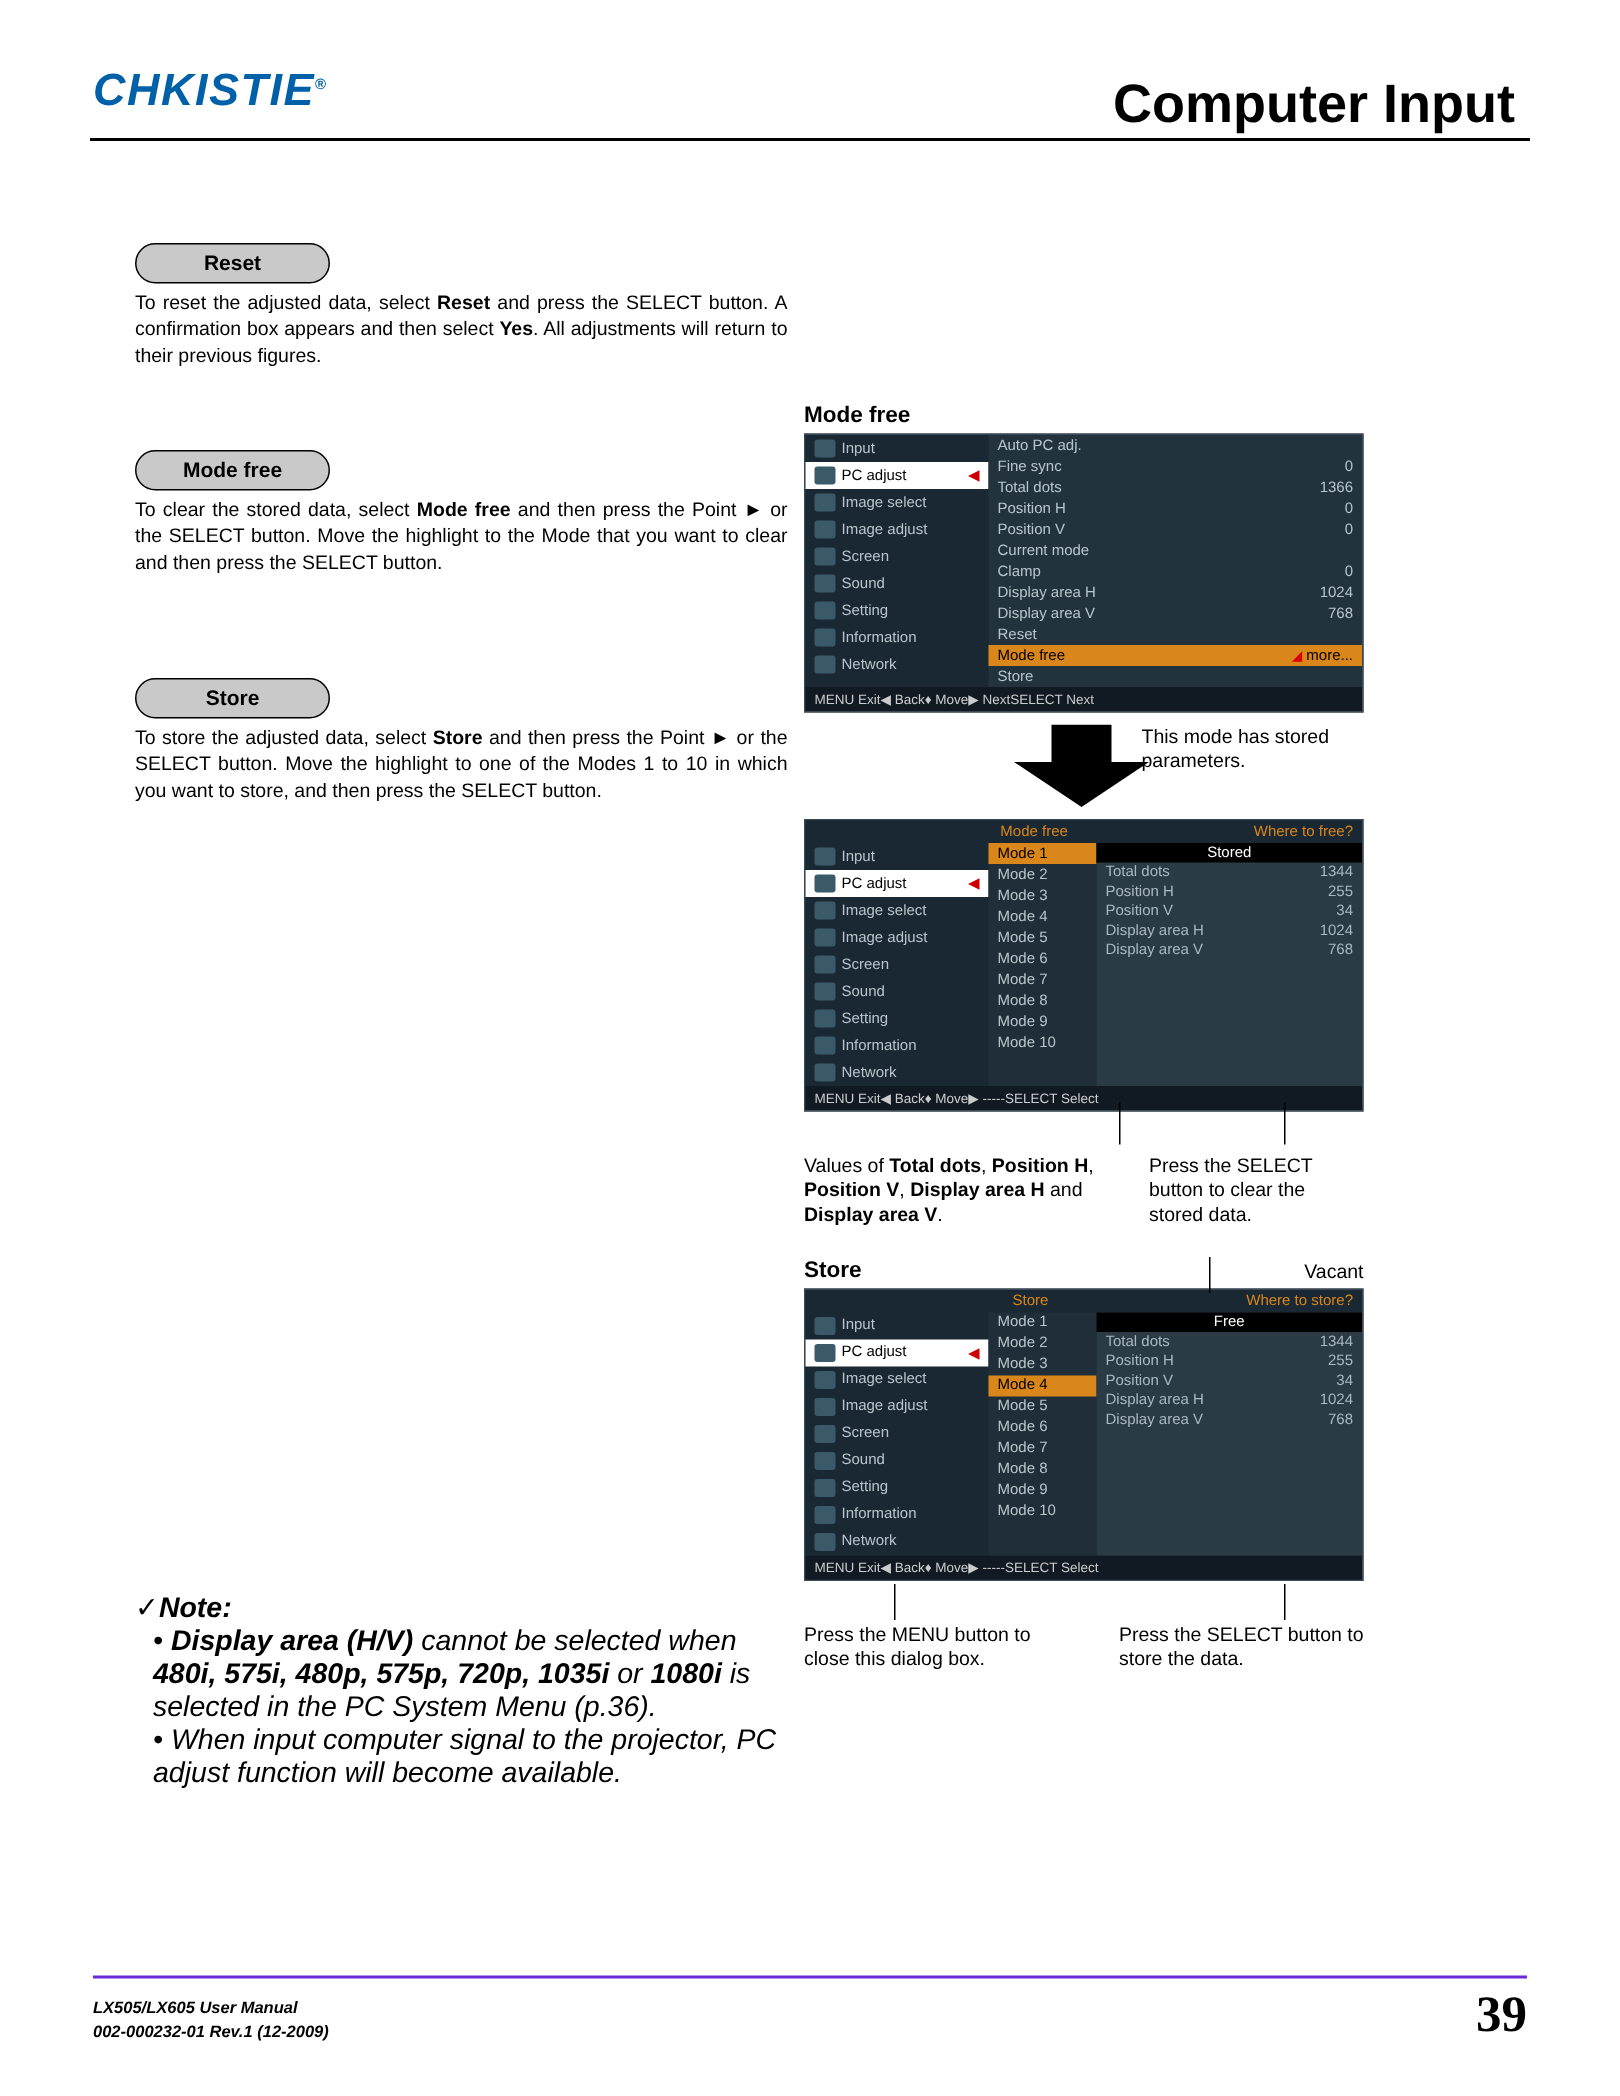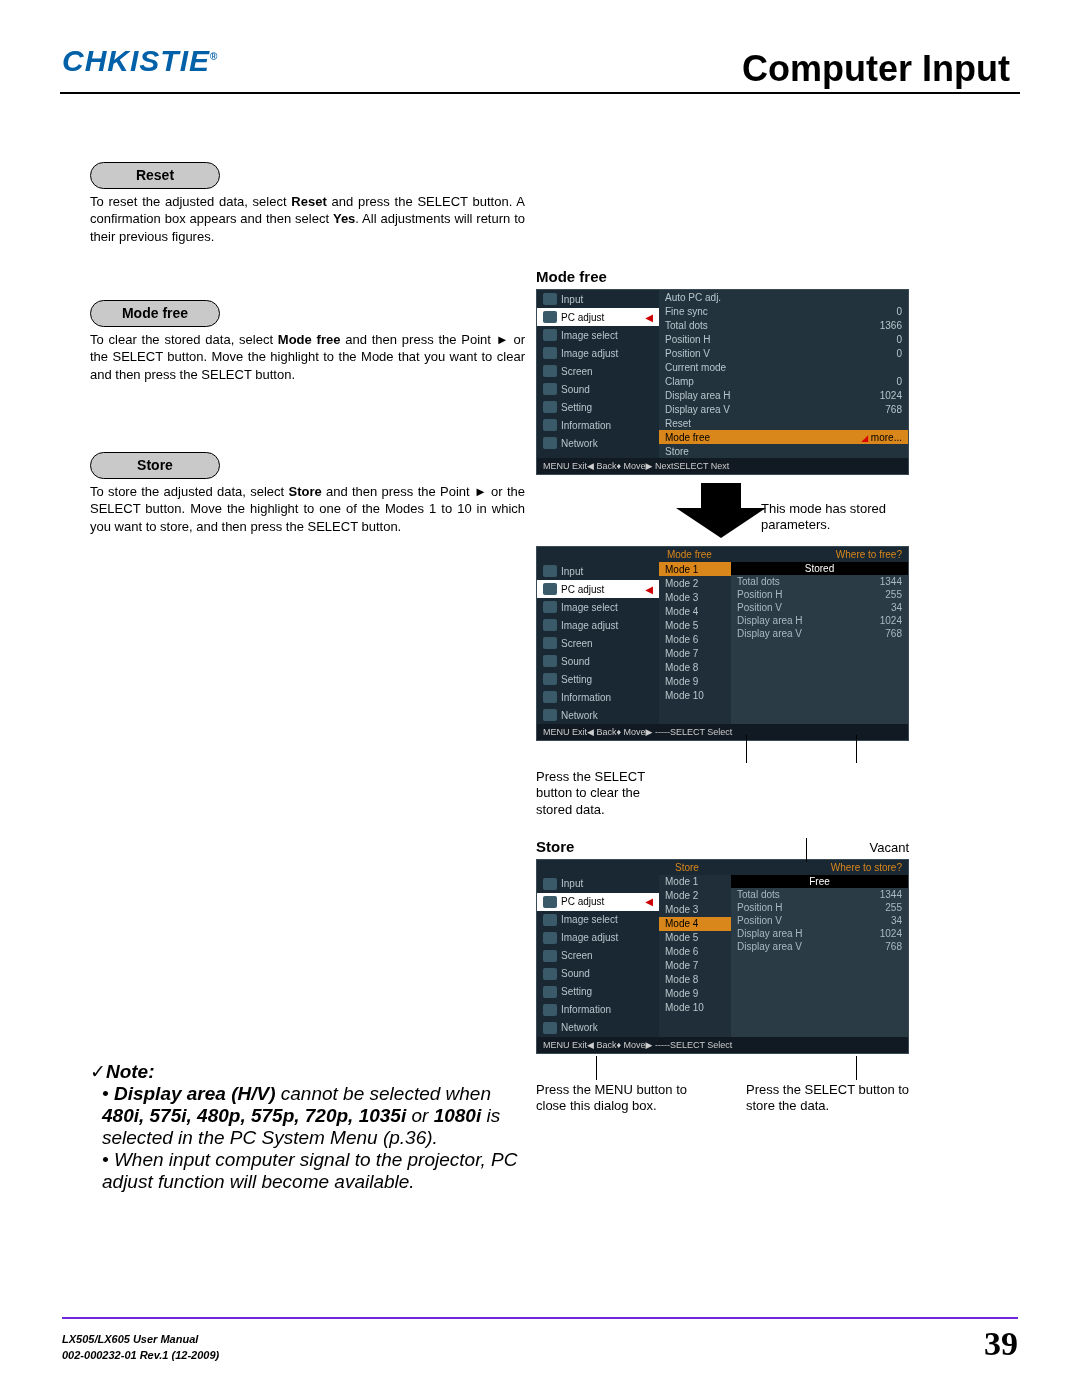--- a/index.html
+++ b/index.html
@@ -369,21 +369,21 @@
       </div>
       <div class="osd-foot">
         <span>MENU Exit</span>
         <span>◀ Back</span>
         <span>♦ Move</span>
         <span>▶ Next</span>
         <span>SELECT Next</span>
       </div>
     </div>
 
-    <div class="callout" style="position:absolute; left:225px; top:233px; width:155px">This mode has stored parameters.</div>
+    <div class="callout" style="position:absolute; left:225px; top:215px; width:155px">This mode has stored parameters.</div>
 
     <div class="big-arrow">
       <svg width="90" height="55" viewBox="0 0 90 55">
           <polygon points="25,0 65,0 65,25 90,25 45,55 0,25 25,25" fill="#000"></polygon>
         </svg>
     </div>
 
     <div class="osd">
       <div class="osd-top">
         <span></span>
@@ -471,20 +471,23 @@
       <div class="osd-foot">
         <span>MENU Exit</span>
         <span>◀ Back</span>
         <span>♦ Move</span>
         <span>▶ -----</span>
         <span>SELECT Select</span>
       </div>
     </div>
 
     <div style="display:flex; gap:20px; margin-top:28px;">
+      <div class="callout" style="width:210px">
+        <span>Values of </span><b>Total dots</b><span>, </span><b>Position H</b><span>, </span><b>Position V</b><span>, </span><b>Display area H</b><span> and </span><b>Display area V</b><span>.</span>
+      </div>
       <div class="callout" style="width:140px">Press the SELECT button to clear the stored data.</div>
     </div>
 
     <div class="ln" style="left:210px; top:467px; width:1px; height:28px"></div>
     <div class="ln" style="left:320px; top:467px; width:1px; height:28px"></div>
 
     <div style="display:flex; justify-content:space-between; margin-top:20px; width:373px;">
       <div class="osd-title">Store</div>
       <div class="callout" style="padding-top:2px">Vacant</div>
     </div>

